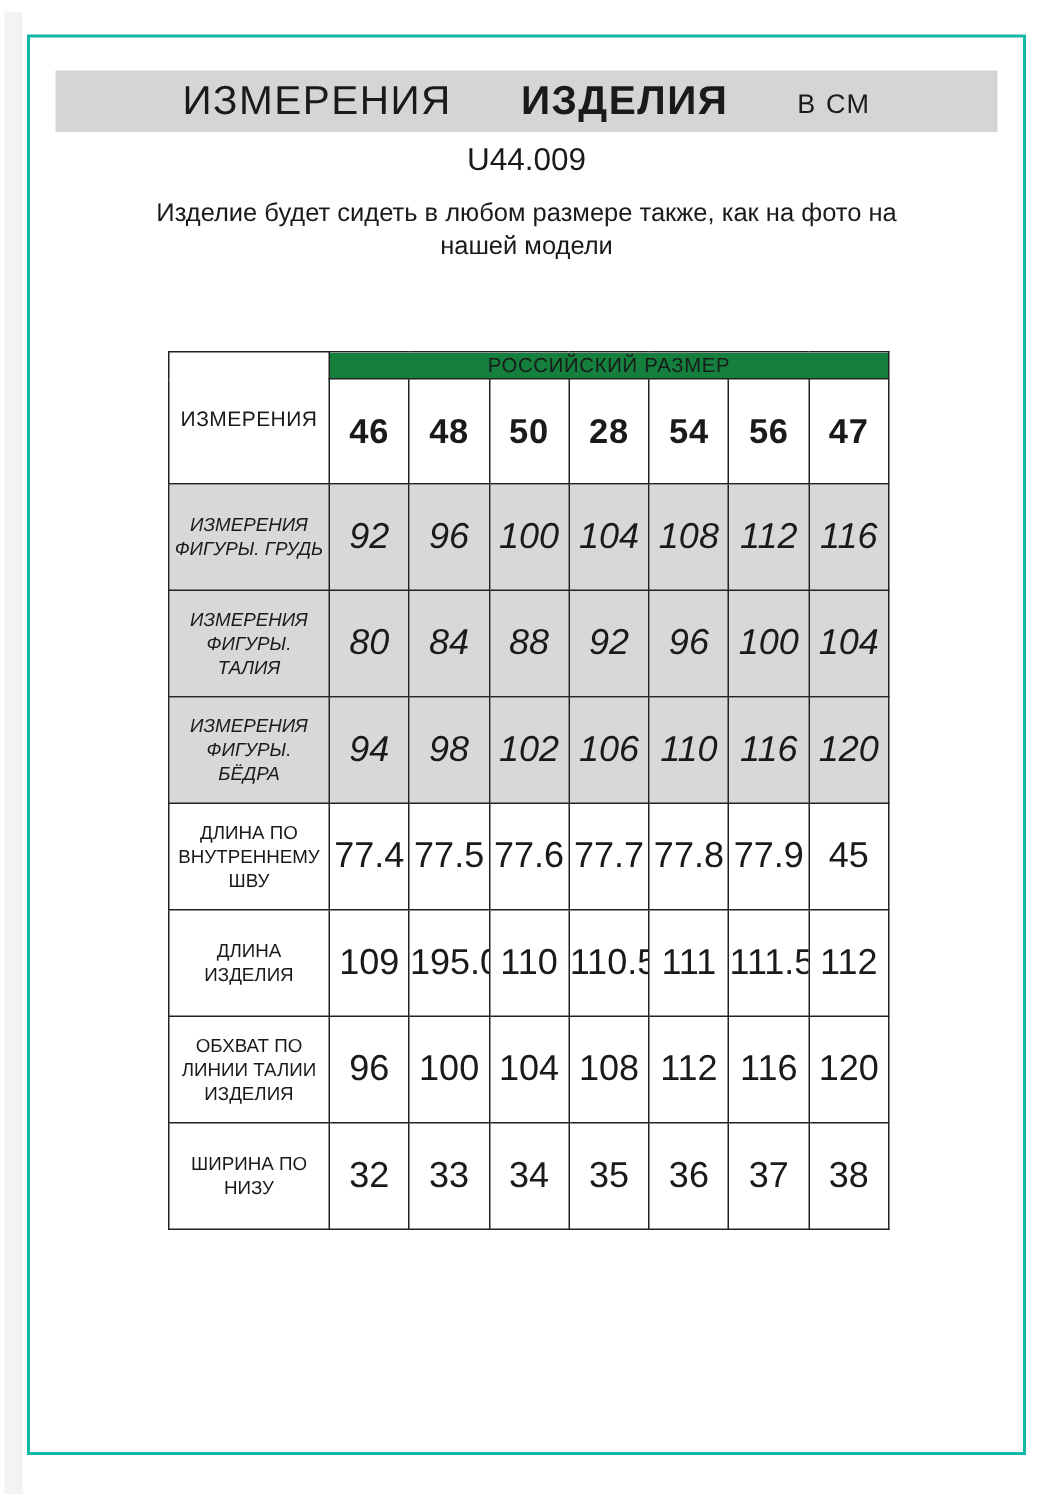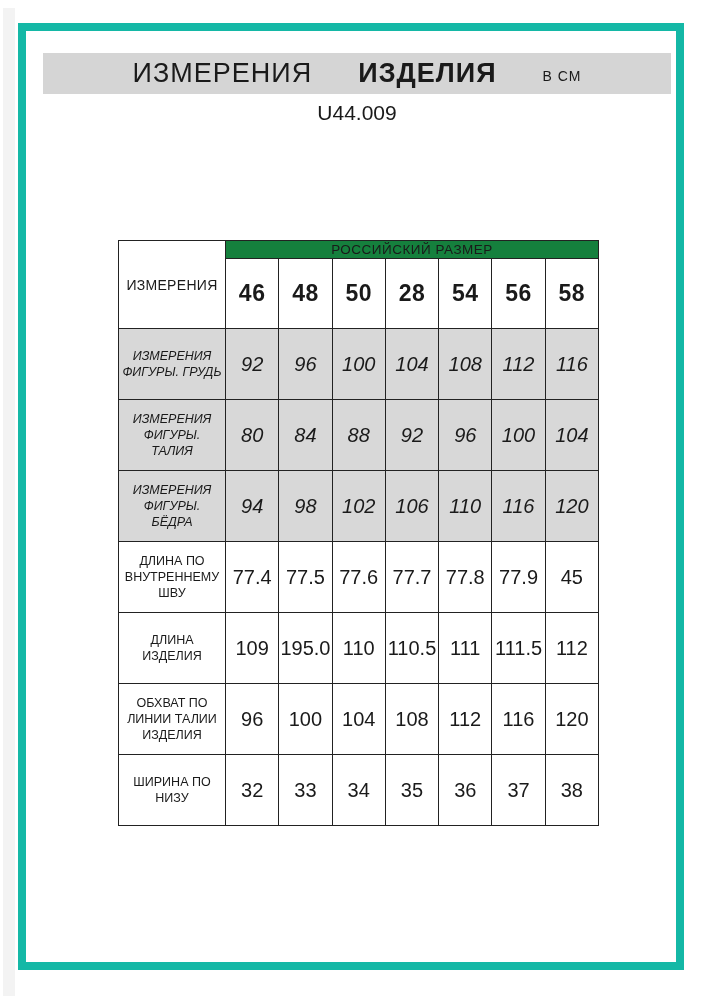--- a/index.html
+++ b/index.html
@@ -10,33 +10,33 @@
     color: #1a1a1a;
     position: relative;
     overflow: hidden;
   }
   .canvas { position: absolute; left: 0; top: 0; width: 707px; height: 1000px; background: #ffffff; }
   .edge-strip { position: absolute; left: 3px; top: 8px; width: 12px; height: 988px; background: #f3f3f3; }
 
   .frame {
     position: absolute; left: 18px; top: 23px;
     width: 666px; height: 947px;
-    border: 8px solid #14b8a6;
+    border: 2px solid #14b8a6;
     background: #ffffff;
   }
 
   .banner {
     position: absolute; left: 17px; top: 22px;
     width: 628px; height: 41px;
     display: flex; align-items: center; justify-content: center;
     gap: 46px;
   }
   .banner .t1 { font-size: 27px; font-weight: 400; letter-spacing: 1px; }
   .banner .t2 { font-size: 27px; font-weight: 700; letter-spacing: 1px; }
-  .banner .t3 { font-size: 14px; font-weight: 400; letter-spacing: 1px; position: relative; top: 2px; }
+  .banner .t3 { font-size: 18px; font-weight: 400; letter-spacing: 1px; position: relative; top: 2px; }
 
   .code {
     position: absolute; left: 0; top: 70px; width: 662px;
     text-align: center; font-size: 21px; font-weight: 400;
   }
 
   .intro {
     position: absolute; left: 0; top: 106px; width: 662px;
     text-align: center; font-size: 17px; line-height: 1.32;
     white-space: pre-line;
@@ -54,21 +54,21 @@
   }
   .size-table .corner { font-size: 14px; letter-spacing: 0.3px; background: #ffffff; }
   .size-table .group { height: 18px; font-size: 13.5px; letter-spacing: 0.5px; background: #15803d; }
   .size-table tr.sizes-row { height: 70px; }
   .size-table .size-cell { font-size: 23px; font-weight: 900; background: #ffffff; letter-spacing: 0.5px; }
   .size-table tbody tr { height: 71px; }
   .size-table .row-label {
     font-size: 12.5px; line-height: 1.3; padding: 2px 3px;
     white-space: pre-line;
   }
-  .size-table .value-cell { font-size: 20px; }
+  .size-table .value-cell { font-size: 24px; }
   .size-table tr.shaded td { background: #d8d8d8; }
   .size-table tr.shaded .row-label,
   .size-table tr.shaded .value-cell { font-style: italic; }
   .size-table tr.plain td { background: #ffffff; }
 
   .note {
     position: absolute; left: 0; top: 812px; width: 662px;
     text-align: center; font-size: 15px; font-weight: 700;
     letter-spacing: 0.2px;
   }
@@ -82,20 +82,22 @@
   <div class="frame">
 
     <div class="banner" style="background: rgb(213, 213, 213);">
       <span class="t1">ИЗМЕРЕНИЯ</span>
       <span class="t2">ИЗДЕЛИЯ</span>
       <span class="t3">В СМ</span>
     </div>
 
     <div class="code">U44.009</div>
 
+    <div class="intro">Изделие будет сидеть в любом размере также, как на фото на
+нашей модели</div>
 
     <table class="size-table">
       <colgroup>
         <col style="width:107px">
         <col>
           <col>
           <col>
           <col>
           <col>
           <col>
@@ -106,21 +108,21 @@
           <td class="corner" rowspan="2">ИЗМЕРЕНИЯ</td>
           <td class="group" colspan="7">РОССИЙСКИЙ РАЗМЕР</td>
         </tr>
         <tr class="sizes-row">
             <td class="size-cell">46</td>
             <td class="size-cell">48</td>
             <td class="size-cell">50</td>
             <td class="size-cell">28</td>
             <td class="size-cell">54</td>
             <td class="size-cell">56</td>
-            <td class="size-cell">58</td>
+            <td class="size-cell">47</td>
           </tr>
       </thead>
       <tbody>
           <tr class="shaded">
             <td class="row-label">ИЗМЕРЕНИЯ
 ФИГУРЫ. ГРУДЬ</td>
             <td class="value-cell">92</td>
             <td class="value-cell">96</td>
             <td class="value-cell">100</td>
             <td class="value-cell">104</td>

